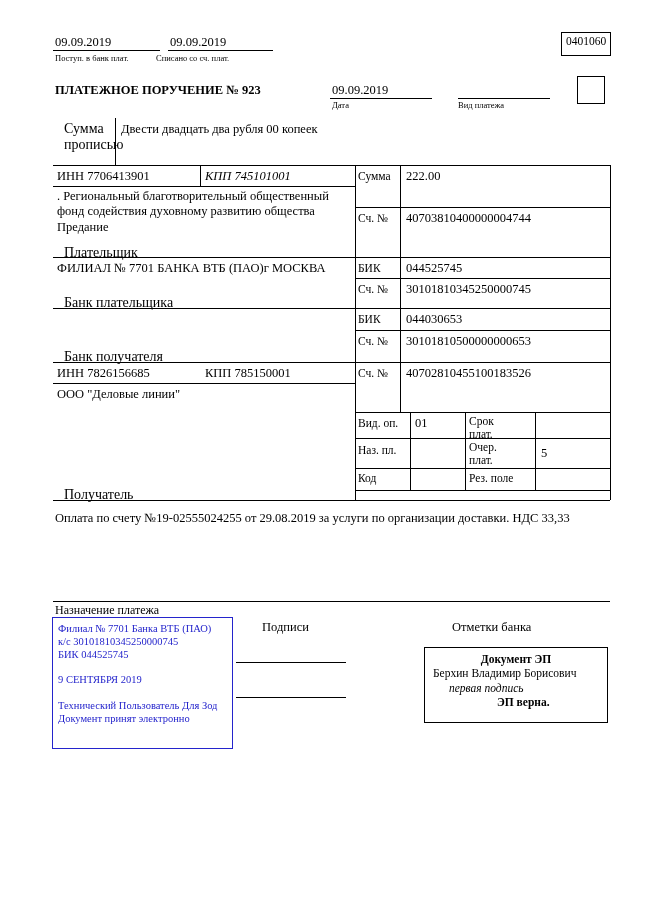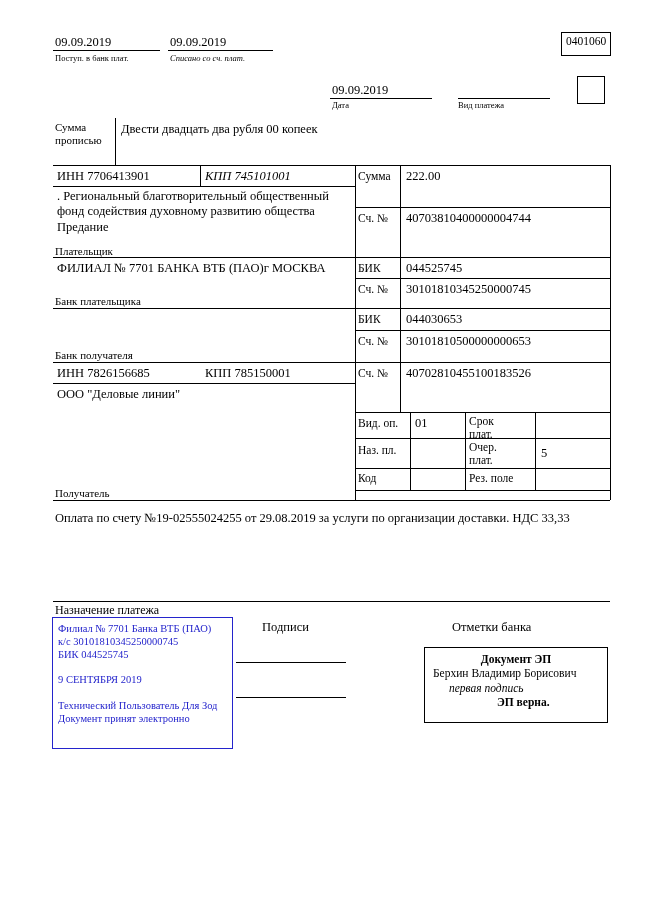--- a/index.html
+++ b/index.html
@@ -4,21 +4,21 @@
 <style>
   * { margin:0; padding:0; box-sizing:border-box; }
   html,body { background:#ffffff; }
   body { font-family:"Liberation Serif", serif; color:#000; }
   .page { position:relative; width:660px; height:919px; background:#fff; overflow:hidden; }
   .abs { position:absolute; }
   .hline { position:absolute; height:1px; background:#000; }
   .vline { position:absolute; width:1px; background:#000; }
   .t12 { font-size:12.5px; line-height:1.22; }
   .t11 { font-size:11.5px; line-height:1.15; }
-  .t10 { font-size:11px; line-height:1.15; }
+  .t10 { font-size:14px; line-height:1.15;margin-left:9px; }
   .t9  { font-size:12px;  line-height:1.1; }
   .t8  { font-size:8.5px; line-height:1.1; }
   .bold { font-weight:bold; }
   .ital { font-style:italic; }
   .box { border:1px solid #000; }
   .center { text-align:center; }
   .stamp {
     border:1px solid #2424cc; color:#2424cc;
     font-size:10.5px; line-height:1.25; padding:4px 5px;
   }
@@ -29,24 +29,25 @@
 <body>
 
 <div class="page">
 
   <div class="abs t12" style="left:55px; top:35px;">09.09.2019</div>
   <div class="hline" style="left:53px; top:50px; width:107px;"></div>
   <div class="abs t8" style="left:55px; top:54px;">Поступ. в банк плат.</div>
 
   <div class="abs t12" style="left:170px; top:35px;">09.09.2019</div>
   <div class="hline" style="left:168px; top:50px; width:105px;"></div>
-  <div class="abs t8" style="left:170px; top:54px;font-style:italic;">Списано со сч. плат.</div>
+  <div class="abs t8" style="left:156px; top:54px;">Списано со сч. плат.</div>
 
   <div class="abs box t11 center" style="left:561px; top:32px; width:50px; height:24px; line-height:16px;">0401060</div>
 
+  <div class="abs t12 bold" style="left:55px; top:83px;">ПЛАТЕЖНОЕ ПОРУЧЕНИЕ № 923</div>
   <div class="abs t12" style="left:332px; top:83px;">09.09.2019</div>
   <div class="hline" style="left:330px; top:98px; width:102px;"></div>
   <div class="abs t8" style="left:332px; top:101px;">Дата</div>
   <div class="hline" style="left:458px; top:98px; width:92px;"></div>
   <div class="abs t8" style="left:458px; top:101px;">Вид платежа</div>
   <div class="abs box" style="left:577px; top:76px; width:28px; height:28px;"></div>
 
   <div class="vline" style="left:115px; top:118px; height:47px;"></div>
   <div class="abs t10" style="left:55px; top:121px; width:58px;">Сумма прописью</div>
   <div class="abs t12" style="left:121px; top:122px; width:480px;">Двести двадцать два рубля 00 копеек</div>

